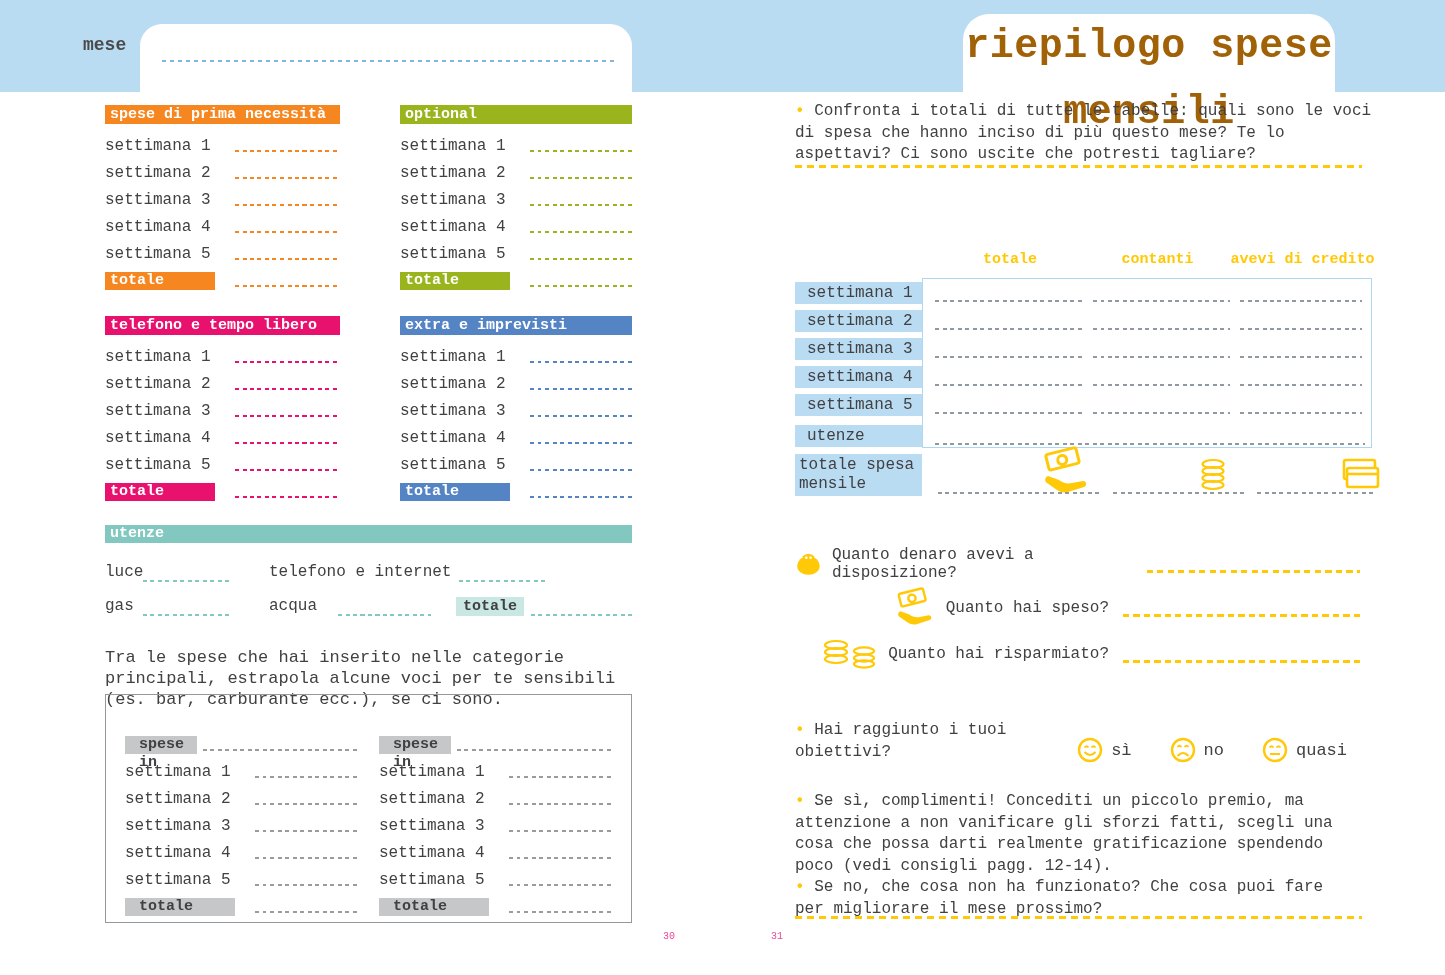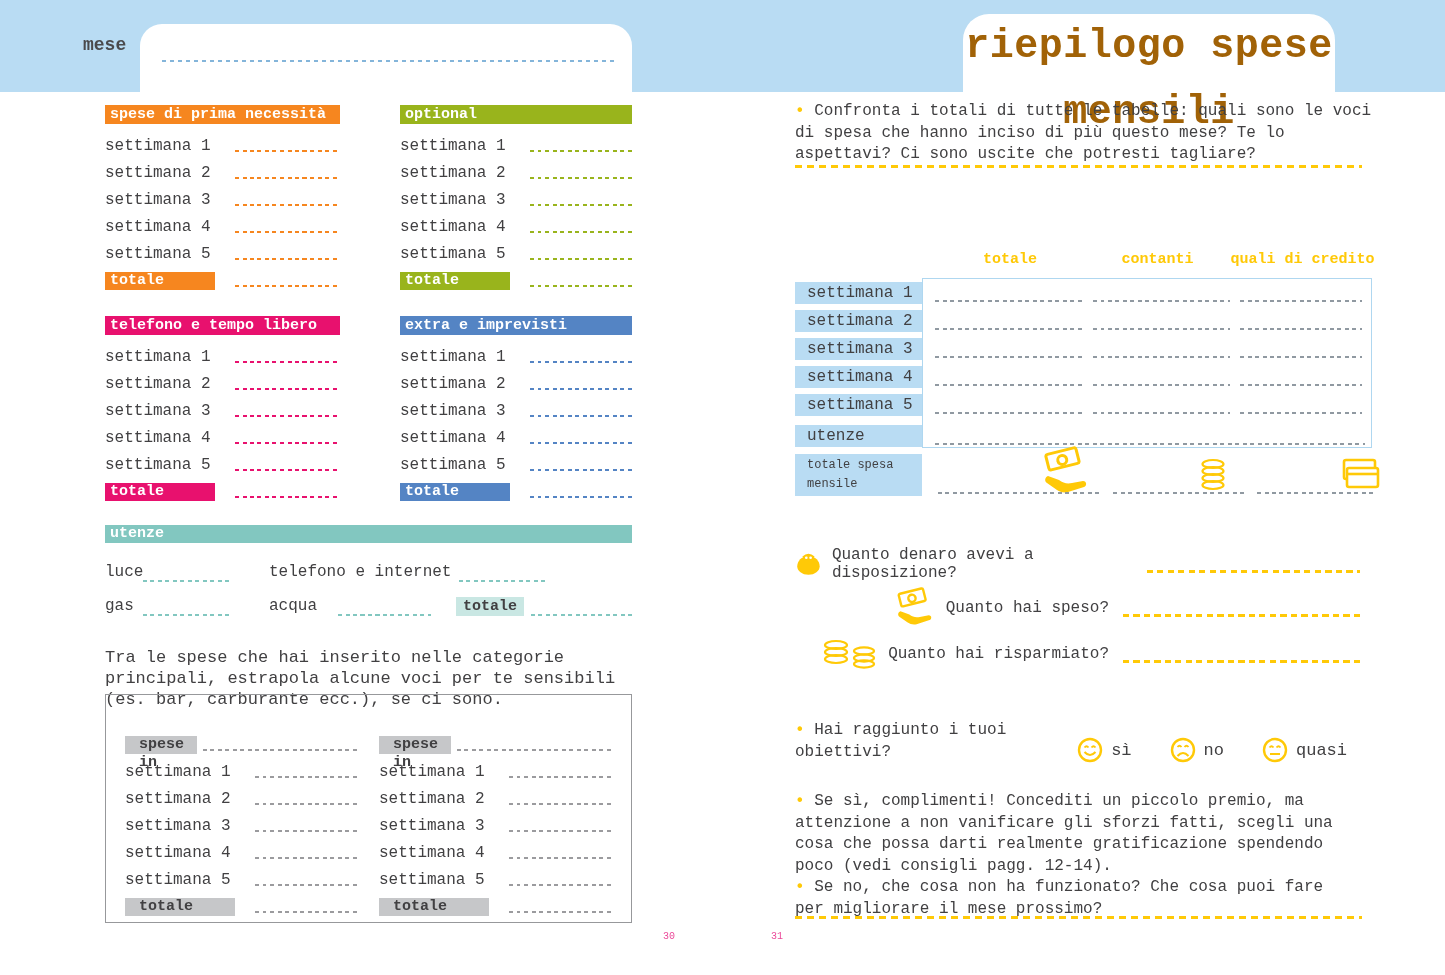--- a/index.html
+++ b/index.html
@@ -275,21 +275,21 @@
   <span class="pn" style="left:663px;top:931px">30</span>
   <span class="pn" style="left:771px;top:931px">31</span>
 
   <p class="abs para bullet" style="left:795px;top:101px;width:590px">Confronta i totali di tutte le tabelle: quali sono le voci di spesa che hanno inciso di più questo mese? Te lo aspettavi? Ci sono uscite che potresti tagliare?</p>
   <div class="abs ydash" style="left:795px;top:165px;width:567px"></div>
 
   <div class="abs" style="left:790px;top:220px;width:592px;height:292px">
     <div class="abs" style="left:145px;top:31px;width:440px;display:flex">
       <div class="wt-head" style="width:150px">totale</div>
       <div class="wt-head" style="width:145px">contanti</div>
-      <div class="wt-head" style="width:145px">quali di credito</div>
+      <div class="wt-head" style="width:145px">avevi di credito</div>
     </div>
     <div class="abs" style="left:132px;top:58px;width:450px;height:170px;border:1px solid #AFD7F0"></div>
 
     <div class="wt-label" style="top:62px">settimana 1</div>
     <div class="wt-dots" style="left:145px;top:80px;width:147px"></div>
     <div class="wt-dots" style="left:303px;top:80px;width:137px"></div>
     <div class="wt-dots" style="left:450px;top:80px;width:122px"></div>
 
     <div class="wt-label" style="top:90px">settimana 2</div>
     <div class="wt-dots" style="left:145px;top:108px;width:147px"></div>
@@ -307,21 +307,21 @@
     <div class="wt-dots" style="left:450px;top:164px;width:122px"></div>
 
     <div class="wt-label" style="top:174px">settimana 5</div>
     <div class="wt-dots" style="left:145px;top:192px;width:147px"></div>
     <div class="wt-dots" style="left:303px;top:192px;width:137px"></div>
     <div class="wt-dots" style="left:450px;top:192px;width:122px"></div>
 
     <div class="wt-label" style="top:205px">utenze</div>
     <div class="wt-dots" style="left:145px;top:223px;width:430px"></div>
 
-    <div class="abs" style="left:5px;top:234px;width:127px;height:42px;background:#B9DCF3;padding:2px 0 0 12px;font-size:12px;line-height:19px">
+    <div class="abs" style="left:5px;top:234px;width:127px;height:42px;background:#B9DCF3;padding:2px 0 0 4px;font-size:16px;line-height:19px">
       <div>totale spesa</div>
       <div>mensile</div>
     </div>
 
     <svg class="abs" style="left:250px;top:226px" width="52" height="52" viewBox="0 0 52 52">
       <g fill="none" stroke="#FFC907" stroke-width="3">
         <rect x="7" y="5" width="31" height="16" rx="2" transform="rotate(-14 22 13)"></rect>
         <circle cx="22" cy="14" r="4.5" transform="rotate(-14 22 13)"></circle>
       </g>
       <path d="M8 30 c-3 1 -4 5 -1 7 l10 7 c3 2 7 3 11 2 l16 -5 c3 -1 3 -6 -1 -6 l-11 2 c-5 1 -9 0 -13 -3 z" fill="#FFC907"></path>

